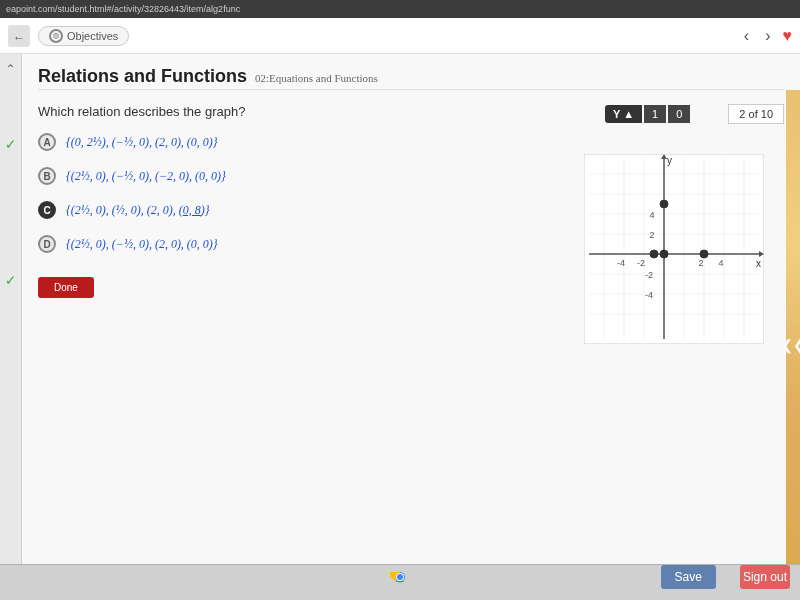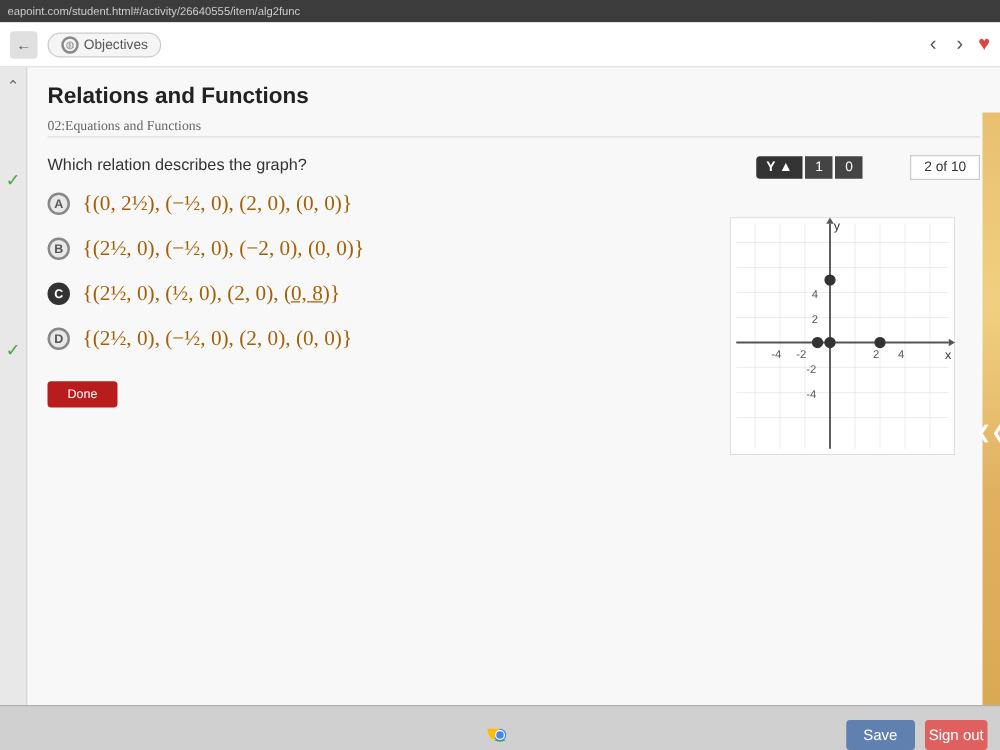--- a/index.html
+++ b/index.html
@@ -146,21 +146,20 @@
     }
 
     
     .page-title-bar {
       display: flex;
       align-items: baseline;
       gap: 8px;
       margin-bottom: 14px;
       border-bottom: 1px solid #ddd;
       padding-bottom: 2px;
-      flex-direction: column;
     }
     .page-title {
       font-size: 18px;
       font-weight: bold;
       color: #222;
     }
     .page-subtitle {
       font-size: 11px;
       color: #666;
       font-family: Liberation Serif, serif;
@@ -237,23 +236,24 @@
       font-weight: bold;
       color: #555;
       flex-shrink: 0;
     }
     .choice-circle.selected {
       background: #333;
       color: #fff;
       border-color: #333;
     }
     .choice-text {
-      font-size: 17px;
-      color: #a16207;
+      font-size: 12px;
+      color: #1d4ed8;
       font-family: "Times New Roman", serif;
+      font-style: italic;
     }
 
     
     .done-btn {
       background: #b91c1c;
       color: #fff;
       border: none;
       border-radius: 3px;
       padding: 5px 16px;
       font-size: 10px;
@@ -292,24 +292,24 @@
 
     
     .bottom-bar {
       position: absolute;
       bottom: 0;
       left: 0;
       right: 0;
       height: 36px;
       background: #d0d0d0;
       display: flex;
-      align-items: flex-end;
+      align-items: flex-start;
       justify-content: flex-end;
       padding: 0 10px;
-      gap: 8px;
+      gap: 24px;
       border-top: 1px solid #b0b0b0;
     }
     .chrome-icon {
       position: absolute;
       left: 50%;
       transform: translateX(-50%);
       width: 24px;
       height: 24px;
     }
     .save-btn {
@@ -330,21 +330,21 @@
       font-size: 12px;
       cursor: pointer;
     }
   </style>
 </head>
 <body>
 
 <div class="screen">
 
   <div class="taskbar">
-    <span class="taskbar-url">eapoint.com/student.html#/activity/26640555/item/alg2func</span>
+    <span class="taskbar-url">eapoint.com/student.html#/activity/32826443/item/alg2func</span>
   </div>
 
   <div class="main-content">
 
     <div class="top-nav">
       <div class="nav-btn">
         <span>←</span>
       </div>
       <div class="objectives-btn">
         <div class="objectives-icon">◍</div>

